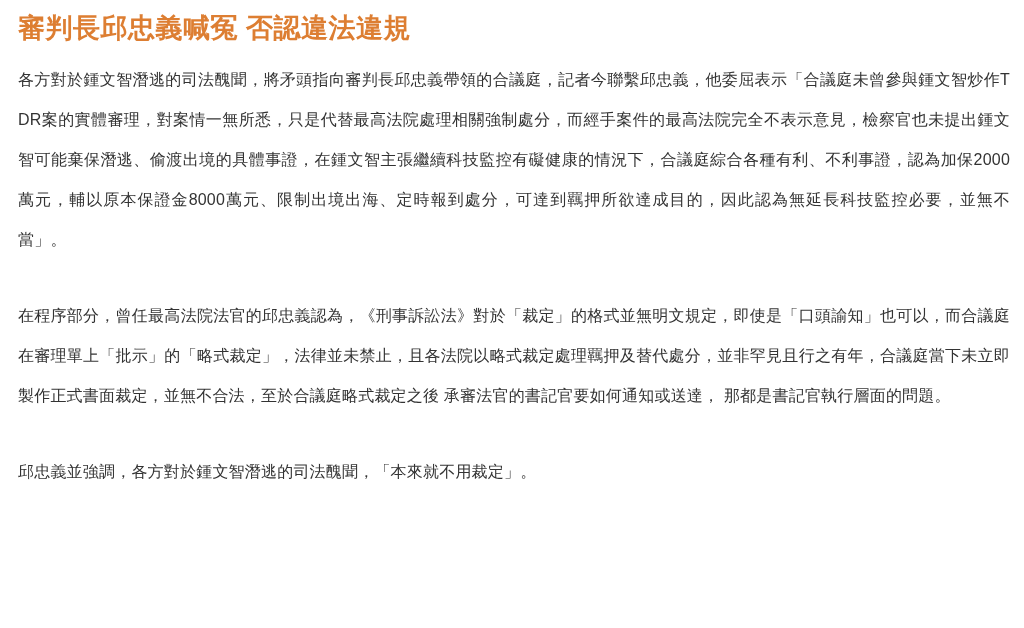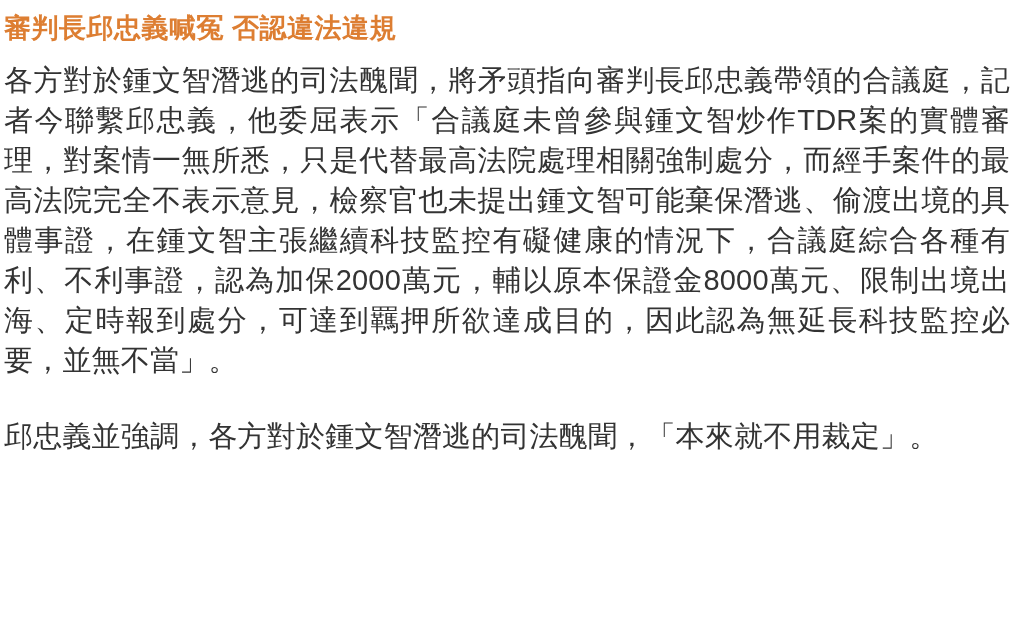--- a/index.html
+++ b/index.html
@@ -5,45 +5,46 @@
   html, body {
     margin: 0;
     padding: 0;
     background: #ffffff;
     font-family: "Liberation Sans", sans-serif;
   }
   .page {
     width: 1024px;
     height: 628px;
     box-sizing: border-box;
-    padding: 10px 14px 0 4px;
+    padding: 10px 14px 0 18px;
     overflow: hidden;
     background: #ffffff;
   }
   .article-title {
     margin: 0 0 13px 0;
     font-size: 27px;
     line-height: 37px;
     font-weight: 700;
     letter-spacing: 0.5px;
   }
   .article-body p {
     margin: 0 0 36px 0;
-    font-size: 29px;
+    font-size: 16px;
     line-height: 40px;
     text-align: justify;
     letter-spacing: 0.2px;
     word-break: break-all;
   }
   .article-body p:last-child {
     margin-bottom: 0;
   }
 </style>
 </head>
 <body>
 
 <div class="page" style="background: rgb(255, 255, 255);">
   <h1 class="article-title" style="color: rgb(221, 126, 50);">審判長邱忠義喊冤 否認違法違規</h1>
   <div class="article-body" style="color: rgb(51, 51, 51);">
     <p>各方對於鍾文智潛逃的司法醜聞，將矛頭指向審判長邱忠義帶領的合議庭，記者今聯繫邱忠義，他委屈表示「合議庭未曾參與鍾文智炒作TDR案的實體審理，對案情一無所悉，只是代替最高法院處理相關強制處分，而經手案件的最高法院完全不表示意見，檢察官也未提出鍾文智可能棄保潛逃、偷渡出境的具體事證，在鍾文智主張繼續科技監控有礙健康的情況下，合議庭綜合各種有利、不利事證，認為加保2000萬元，輔以原本保證金8000萬元、限制出境出海、定時報到處分，可達到羈押所欲達成目的，因此認為無延長科技監控必要，並無不當」。</p>
+    <p>在程序部分，曾任最高法院法官的邱忠義認為，《刑事訴訟法》對於「裁定」的格式並無明文規定，即使是「口頭諭知」也可以，而合議庭在審理單上「批示」的「略式裁定」，法律並未禁止，且各法院以略式裁定處理羈押及替代處分，並非罕見且行之有年，合議庭當下未立即製作正式書面裁定，並無不合法，至於合議庭略式裁定之後 承審法官的書記官要如何通知或送達， 那都是書記官執行層面的問題。</p>
     <p>邱忠義並強調，各方對於鍾文智潛逃的司法醜聞，「本來就不用裁定」。</p>
   </div>
 </div>
 
 </body></html>

